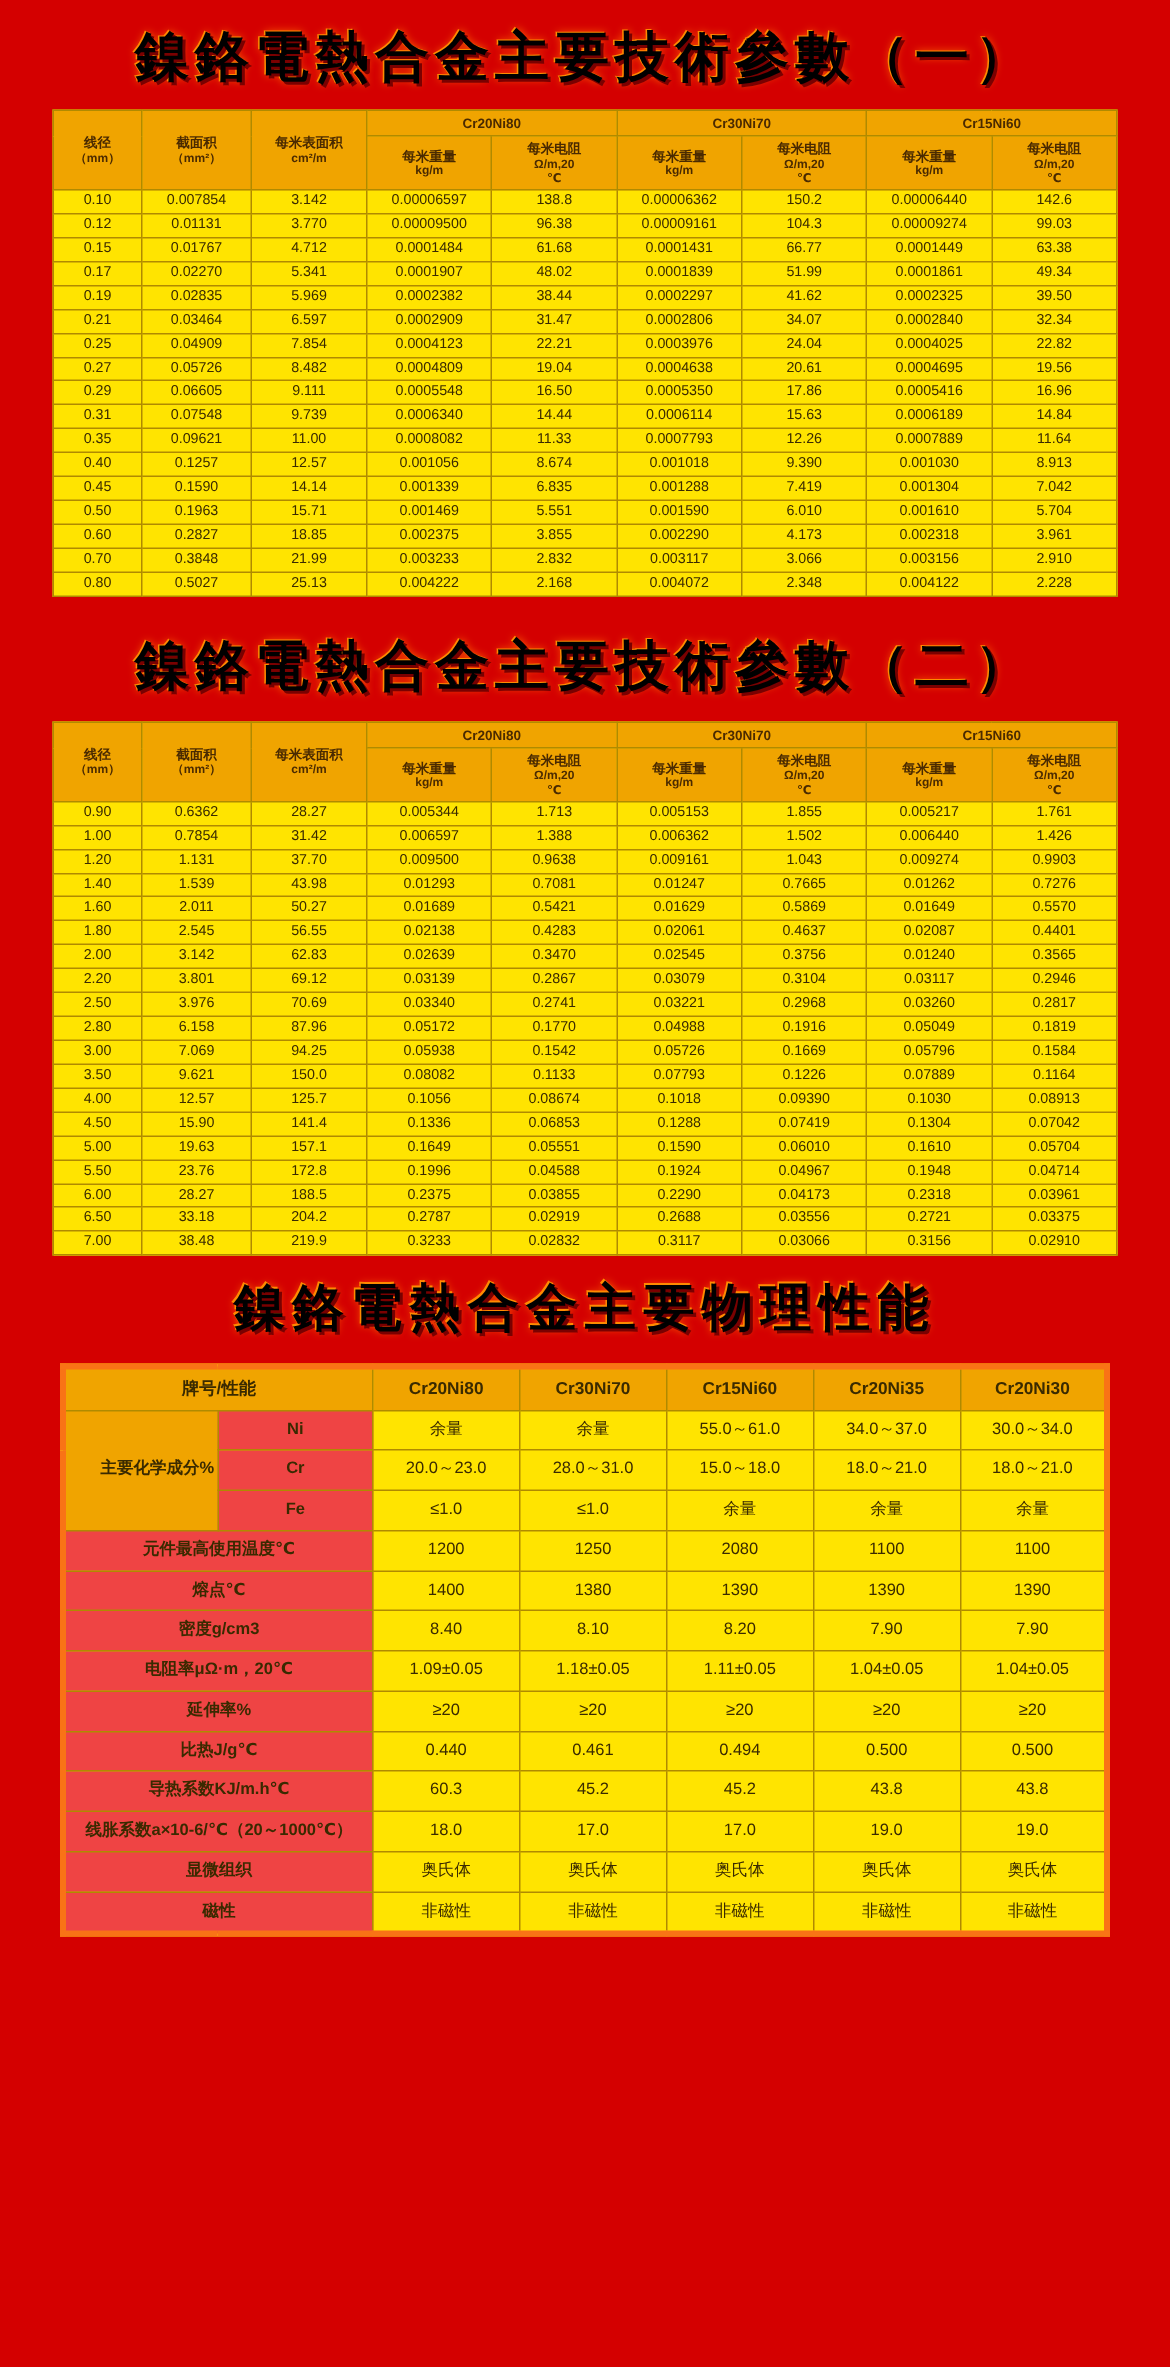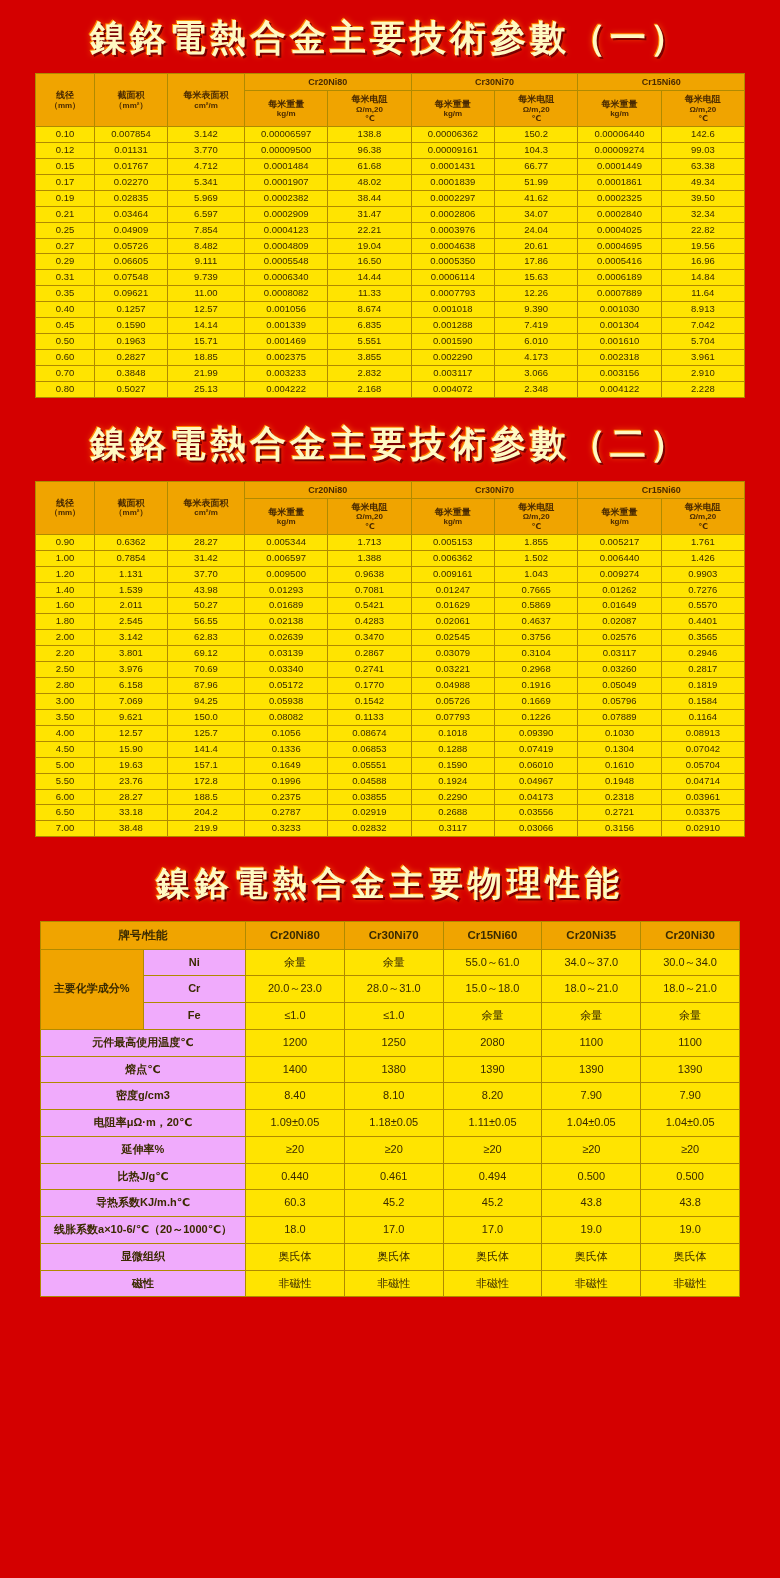--- a/index.html
+++ b/index.html
@@ -8,30 +8,30 @@
     background:#d40000;
     font-family:"Liberation Sans","DejaVu Sans",sans-serif;
     color:#000;
   }
   .page{width:780px;min-height:1578px;background:#d40000;position:relative;padding-bottom:10px;box-sizing:border-box;}
 
   .title{
     text-align:center;
     font-family:"DejaVu Serif","Liberation Serif",serif;
     font-weight:bold;
-    color:#fef9c3;
+    color:#000000;
     letter-spacing:4px;
     text-shadow:
        2px 2px 0 #7a0000,
       -1px -1px 0 #ff8a00,
        0 0 6px #ff6a00;
   }
   .title-1{font-size:36px;padding:14px 0 10px;}
   .title-2{font-size:36px;padding:22px 16px 12px;}
-  .title-3{font-size:34px;padding:24px 0 14px;letter-spacing:5px;}
+  .title-3{font-size:34px;padding:12px 0 14px;letter-spacing:5px;}
 
   table{border-collapse:collapse;}
   .tblwrap{display:flex;justify-content:center;}
 
   
   .tech{
     width:710px;
     background:#ffe400;
     border:1px solid #8a6a00;
     font-size:9px;
@@ -53,33 +53,33 @@
   }
   .tech thead th.grp{font-size:9px;}
   .tech tbody td{background:#ffe400;font-size:9.5px;}
   .tech tbody tr:nth-child(even) td{background:#ffe400;}
   .sub{font-size:8px;display:block;}
 
   
   .phys{
     width:700px;
     background:#ffe400;
-    border:1px solid #f97316;
+    border:4px solid #f97316;
     font-size:11px;
     table-layout:fixed;
   }
   .phys th,.phys td{
     border:1px solid #b08a00;
     text-align:center;
     padding:6px 2px;
     color:#3a2a00;
     line-height:1.25;
   }
   .phys thead th{background:#f0a400;font-weight:bold;font-size:11.5px;}
-  .phys td.rowhdr{background:#f0abfc;font-weight:bold;text-align:center;}
+  .phys td.rowhdr{background:#ef4444;font-weight:bold;text-align:center;}
   .phys td.rowhdr-left{background:#f0a400;font-weight:bold;}
   .phys td.val{background:#ffe400;}
 </style>
 </head>
 <body>
 
 <div class="page">
 
   <div class="title title-1">鎳鉻電熱合金主要技術參數（一）</div>
 
@@ -397,21 +397,21 @@
             <td>0.4401</td>
           </tr>
           <tr>
             <td>2.00</td>
             <td>3.142</td>
             <td>62.83</td>
             <td>0.02639</td>
             <td>0.3470</td>
             <td>0.02545</td>
             <td>0.3756</td>
-            <td>0.02576</td>
+            <td>0.01240</td>
             <td>0.3565</td>
           </tr>
           <tr>
             <td>2.20</td>
             <td>3.801</td>
             <td>69.12</td>
             <td>0.03139</td>
             <td>0.2867</td>
             <td>0.03079</td>
             <td>0.3104</td>
@@ -552,21 +552,21 @@
           <th colspan="2" style="width:200px">牌号/性能</th>
           <th>Cr20Ni80</th>
           <th>Cr30Ni70</th>
           <th>Cr15Ni60</th>
           <th>Cr20Ni35</th>
           <th>Cr20Ni30</th>
         </tr>
       </thead>
       <tbody id="physbody">
           <tr>
-            <td class="rowhdr-left" rowspan="3" style="width: 120px;">主要化学成分%</td>
+            <td class="rowhdr-left" rowspan="3" style="width: 120px; text-align: right;">主要化学成分%</td>
             <td class="rowhdr" style="width: 80px;">Ni</td>
             <td class="val">余量</td>
             <td class="val">余量</td>
             <td class="val">55.0～61.0</td>
             <td class="val">34.0～37.0</td>
             <td class="val">30.0～34.0</td>
           </tr>
           <tr>
             <td class="rowhdr" style="width: 80px;">Cr</td>
             <td class="val">20.0～23.0</td>

